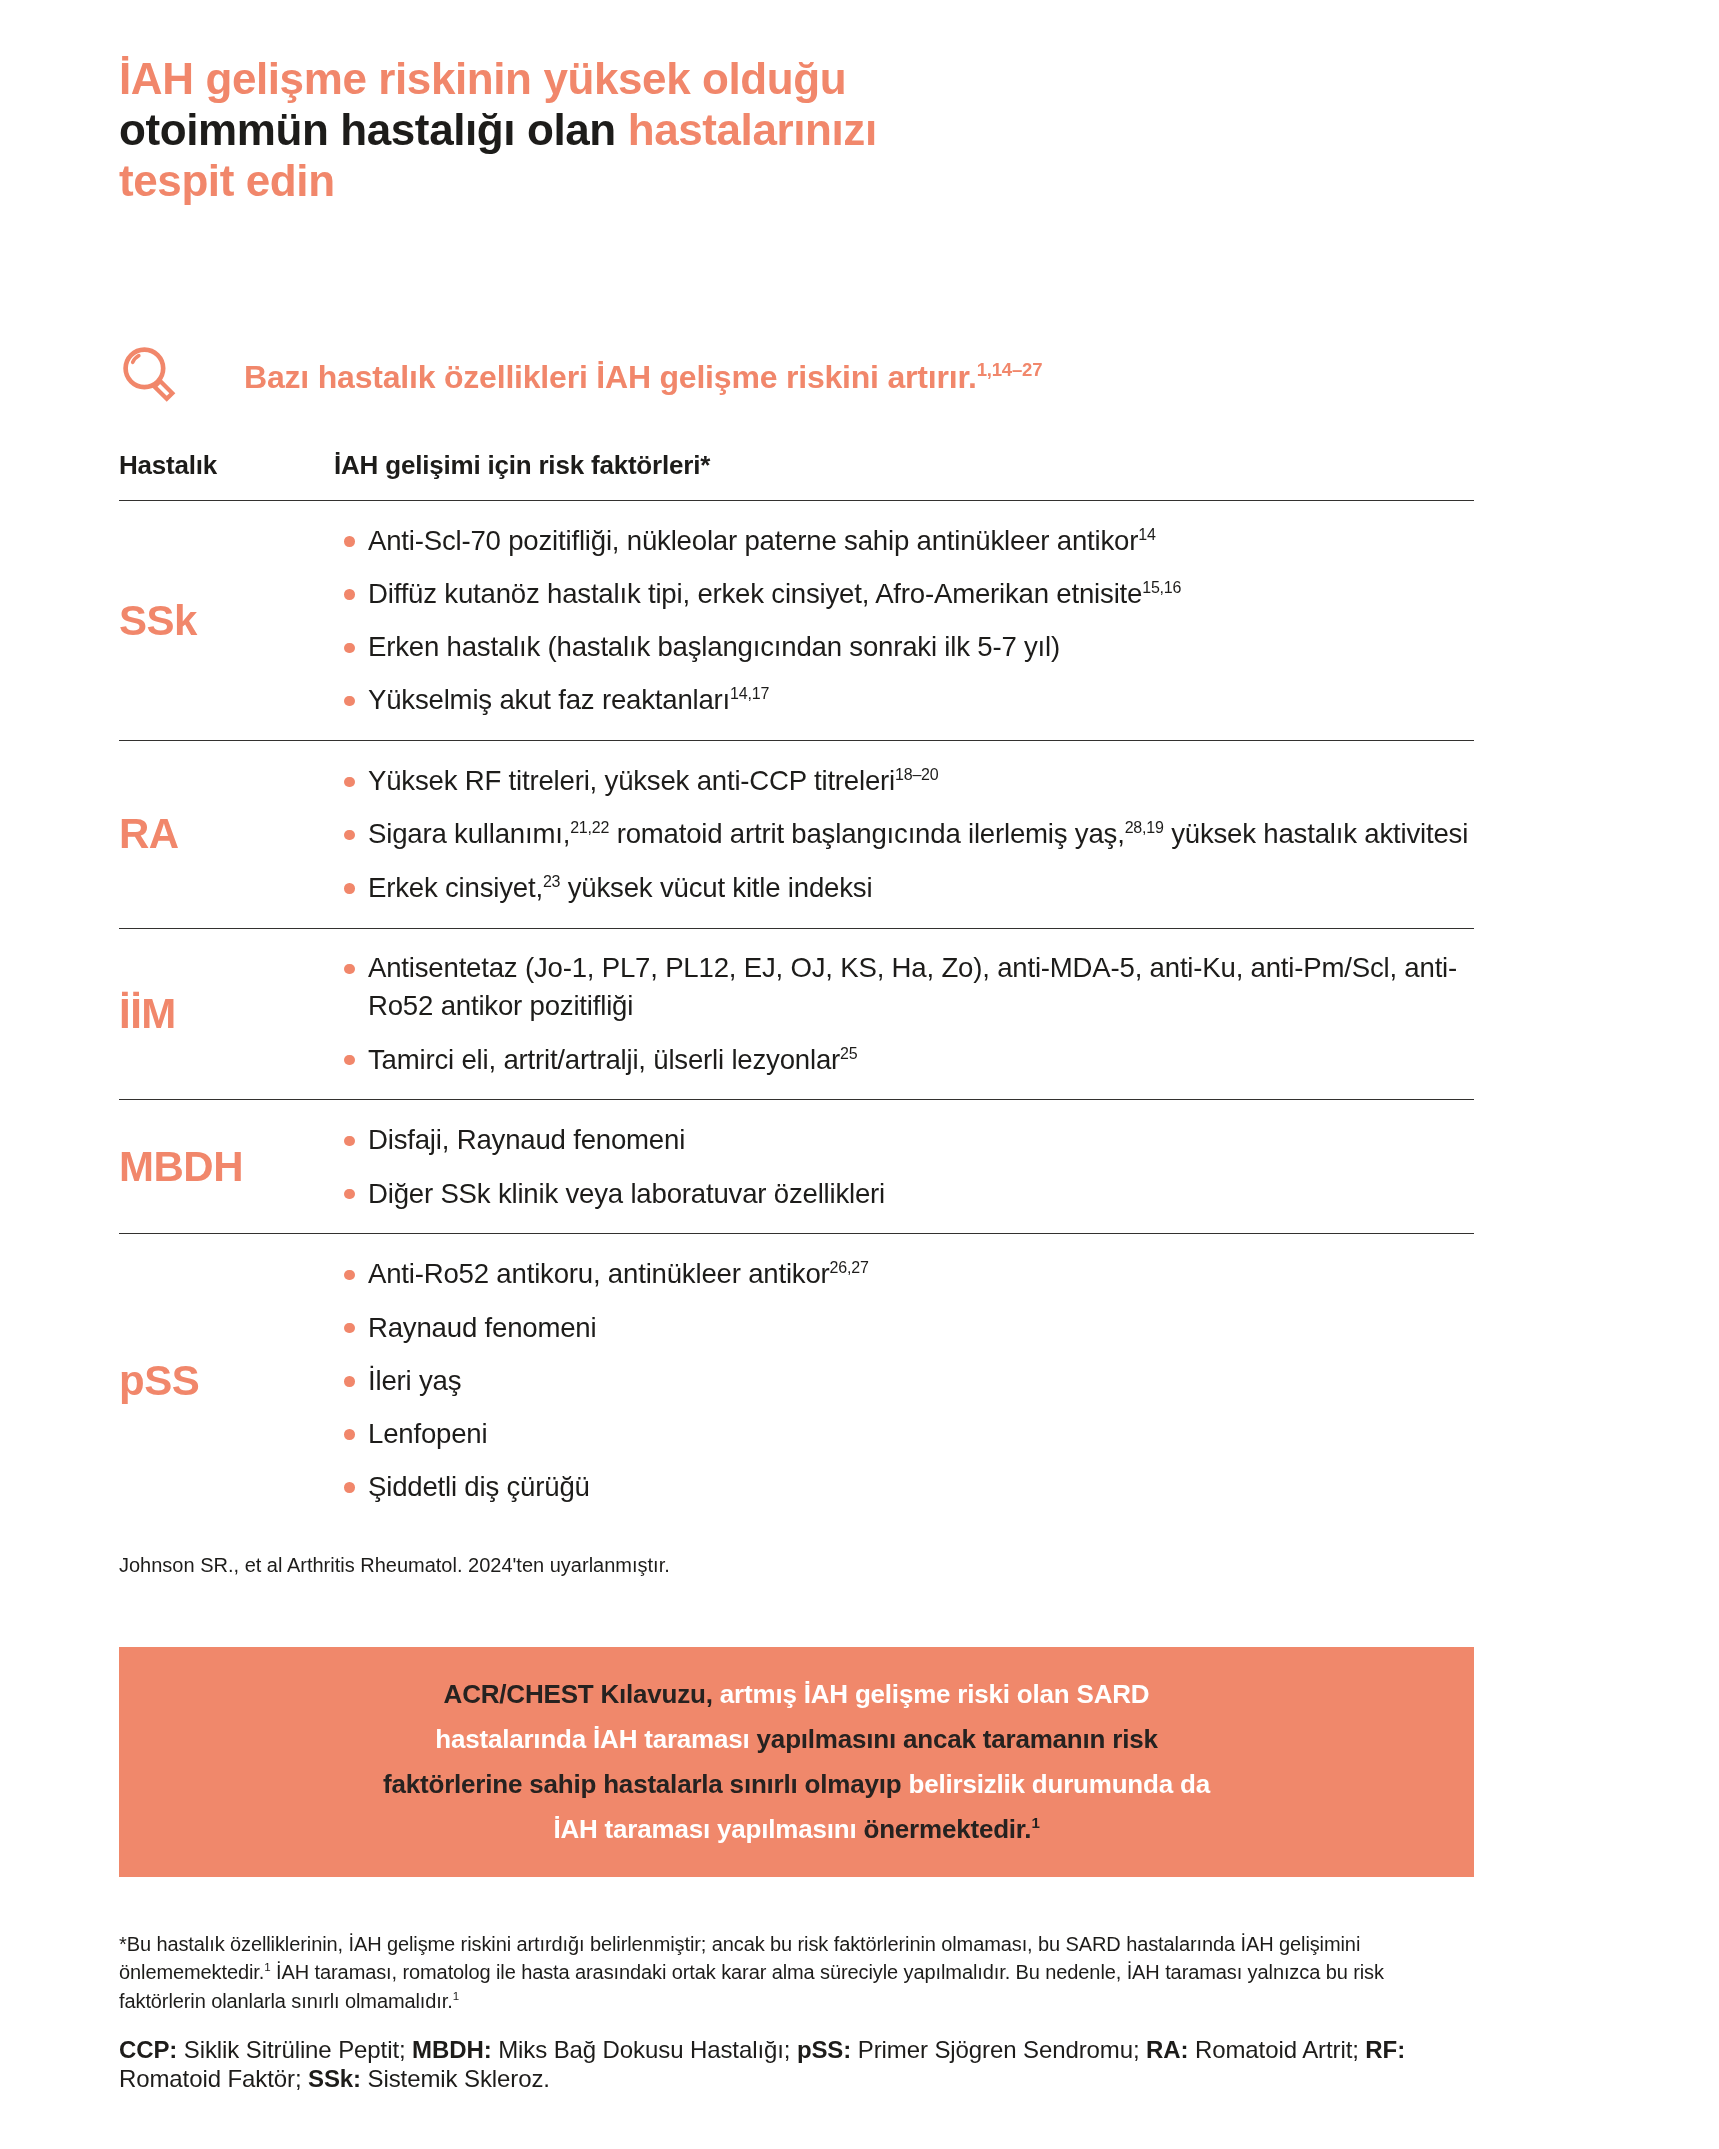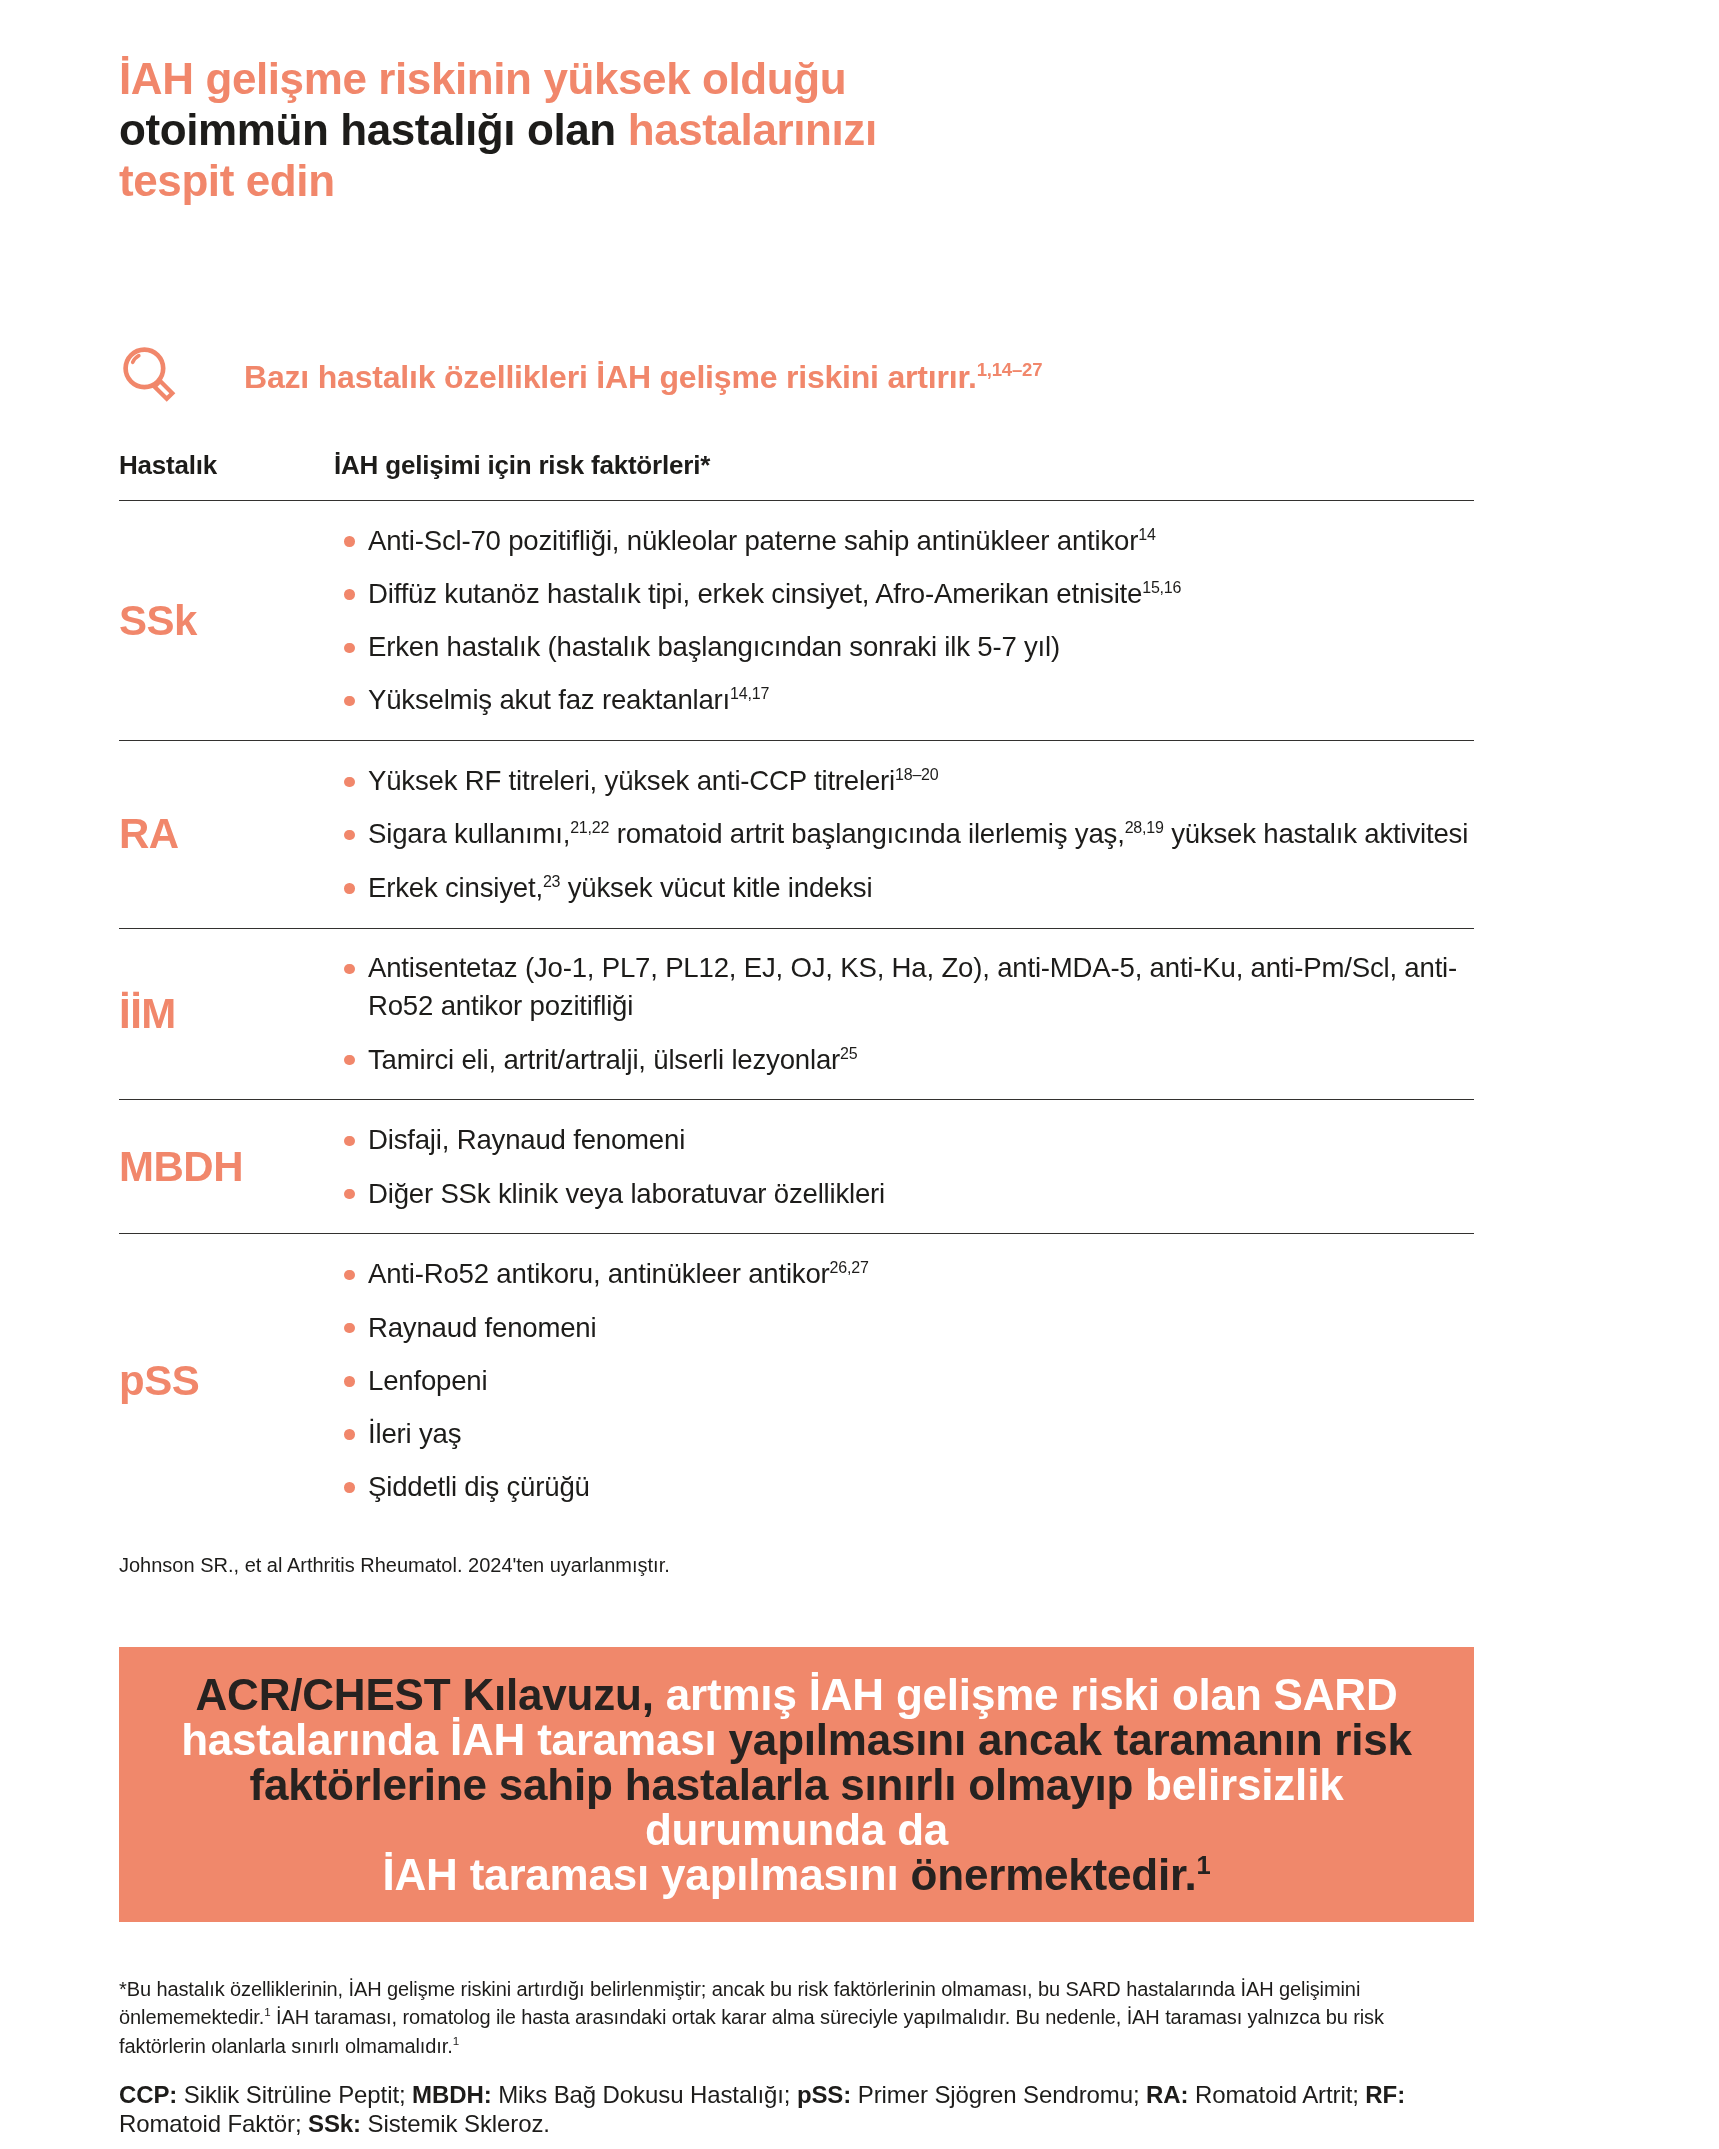--- a/index.html
+++ b/index.html
@@ -35,21 +35,21 @@
     font-weight:700;color:var(--accent);letter-spacing:-0.5px;}
   .row-bullets{list-style:none;margin:0;padding:0;flex:1;}
   .row-bullets li{position:relative;padding:7.6px 0 7.6px 25px;font-size:27.6px;
     line-height:38px;letter-spacing:-0.2px;}
   .row-bullets li::before{content:"";position:absolute;left:1px;top:22px;
     width:10.5px;height:10.5px;border-radius:50%;background:var(--accent);}
   .source-note{margin-top:25px;font-size:20px;line-height:27px;}
 
   
   .callout{margin-top:68px;background:var(--callout-bg);padding:25px 34px;
-    text-align:center;font-size:44px;line-height:45px;font-weight:700;
+    text-align:center;font-size:26px;line-height:45px;font-weight:700;
     color:var(--callout-dark);letter-spacing:-0.2px;}
 
   
   .footnote{margin-top:53px;font-size:20px;line-height:28.5px;letter-spacing:-0.1px;}
   .abbreviations{margin-top:21px;font-size:24px;line-height:28.5px;letter-spacing:-0.1px;}
 </style>
 </head>
 <body>
 
 <div class="page">
@@ -113,22 +113,22 @@
             <li><span>Diğer SSk klinik veya laboratuvar özellikleri</span></li>
           </ul>
   </div>
   <div class="rule"></div>
 
   <div class="t-row">
     <div class="row-label">pSS</div>
     <ul class="row-bullets">
             <li><span>Anti-Ro52 antikoru, antinükleer antikor</span><sup>26,27</sup></li>
             <li><span>Raynaud fenomeni</span></li>
+            <li><span>İleri yaş</span></li>
             <li><span>Lenfopeni</span></li>
-            <li><span>İleri yaş</span></li>
             <li><span>Şiddetli diş çürüğü</span></li>
           </ul>
   </div>
 
 </div>
     <div class="source-note">Johnson SR., et al Arthritis Rheumatol. 2024'ten uyarlanmıştır.</div>
   </div>
 
   <div class="callout">
     <div><span class="c-dark">ACR/CHEST Kılavuzu, </span><span class="c-white">artmış İAH gelişme riski olan SARD</span></div>

